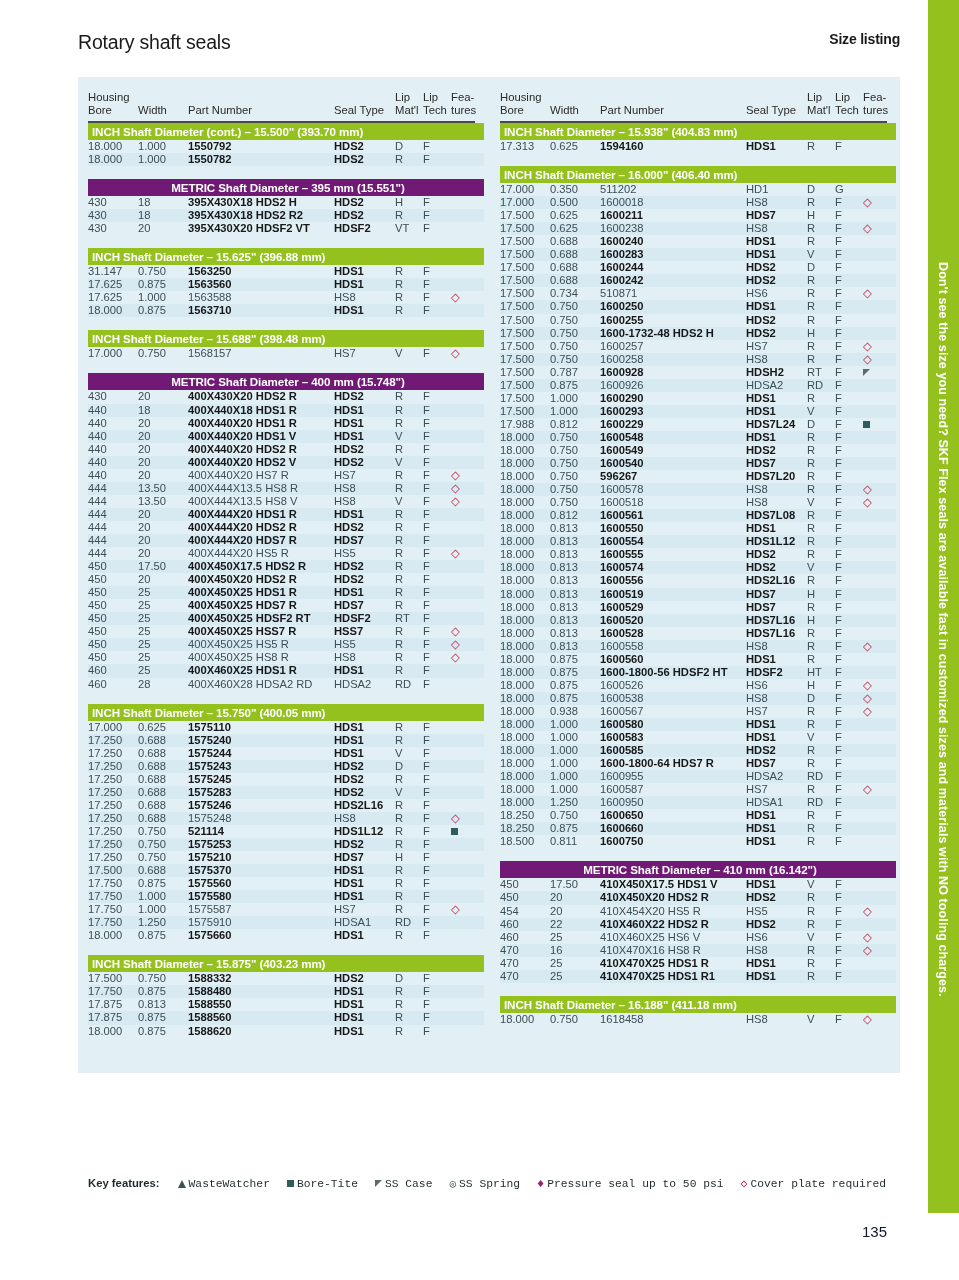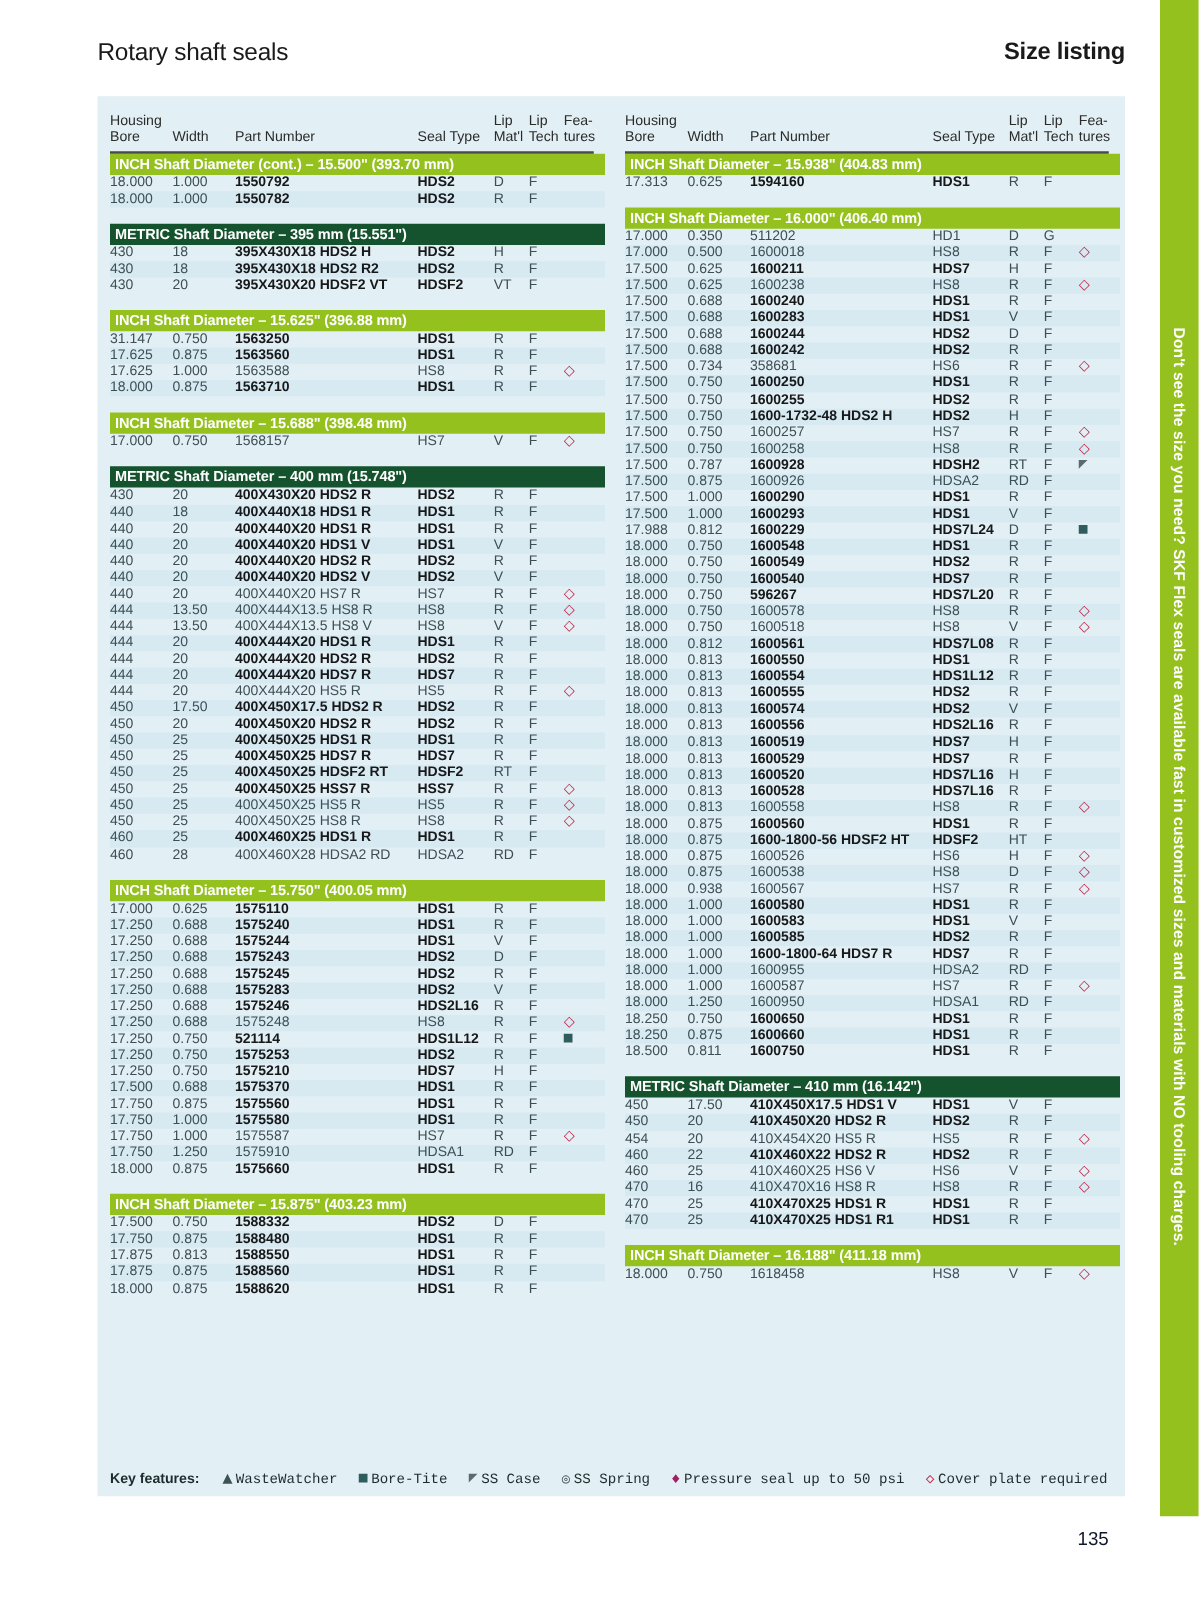--- a/index.html
+++ b/index.html
@@ -28,26 +28,26 @@
     left: 22px;
     top: 262px;
   }
 
   
   .hdr { position: absolute; left: 78px; top: 31px; width: 822px; height: 34px; }
   .hdr-title {
     float: left; font-size: 19.5px; font-weight: normal; color: #1a1a1a; letter-spacing: -.2px;
   }
   .hdr-right {
-    float: right; font-size: 19px; font-weight: bold; color: #1a1a1a; letter-spacing: -.2px;
+    float: right; font-size: 14px; font-weight: bold; color: #1a1a1a; letter-spacing: -.2px;
   }
 
   
   .panel {
-    position: absolute; left: 78px; top: 77px; width: 822px; height: 1120px;
+    position: absolute; left: 78px; top: 77px; width: 822px; height: 996px;
     background: #e2eff4;
   }
 
   .cols { position: absolute; left: 0; top: 0; width: 822px; }
   .col { position: absolute; top: 0; width: 396px; }
   .col-left  { left: 10px; }
   .col-right { left: 422px; }
 
   
   .colhead { position: relative; height: 46px; }
@@ -69,21 +69,21 @@
   }
 
   
   .sec {
     height: 17px; line-height: 17px;
     font-size: 11.6px; font-weight: bold; color: #ffffff;
     padding-left: 4px; white-space: nowrap; letter-spacing: -.1px;
     overflow: hidden;
   }
   .sec.inch   { background: #95c11f; }
-  .sec.metric { background: #14532d; }
+  .sec.metric { background: #701a75; text-align: center; }
 
   .sec-gap { height: 13px; }
 
   
   .rows { }
   .row {
     position: relative; height: 13.05px; line-height: 13.05px;
     font-size: 11.2px; color: #3c4f55; white-space: nowrap;
   }
   .row.alt { background: #d7e9f1; }
@@ -807,21 +807,21 @@
                 <div class="c c-width">0.688</div>
                 <div class="c c-part b">1600242</div>
                 <div class="c c-seal b">HDS2</div>
                 <div class="c c-mat">R</div>
                 <div class="c c-tech">F</div>
                 <div class="c c-feat"></div>
               </div>
               <div class="row plain">
                 <div class="c c-bore">17.500</div>
                 <div class="c c-width">0.734</div>
-                <div class="c c-part">358681</div>
+                <div class="c c-part">510871</div>
                 <div class="c c-seal">HS6</div>
                 <div class="c c-mat">R</div>
                 <div class="c c-tech">F</div>
                 <div class="c c-feat"><span class="mk mk-cover">◇</span></div>
               </div>
               <div class="row alt">
                 <div class="c c-bore">17.500</div>
                 <div class="c c-width">0.750</div>
                 <div class="c c-part b">1600250</div>
                 <div class="c c-seal b">HDS1</div>

